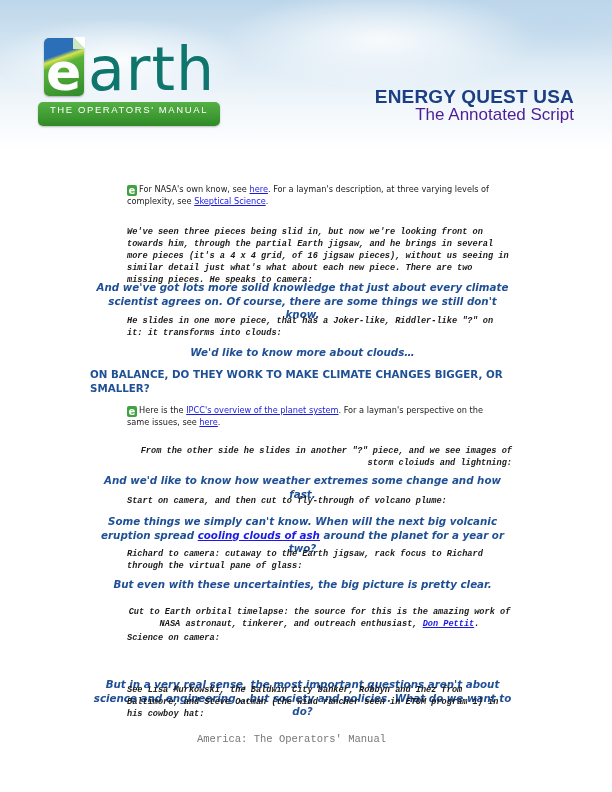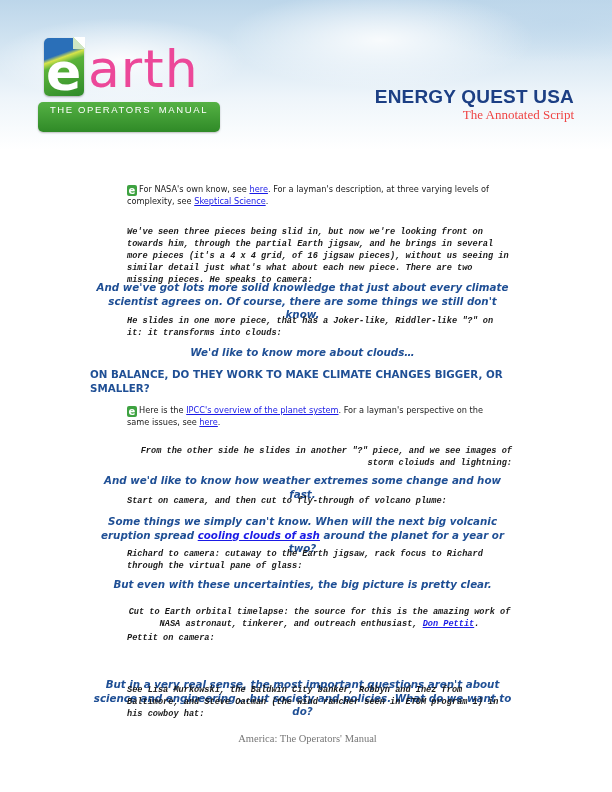--- a/index.html
+++ b/index.html
@@ -10,36 +10,36 @@
       radial-gradient(ellipse 220px 70px at 380px 40px, rgba(255,255,255,0.85), rgba(255,255,255,0) 70%),
       radial-gradient(ellipse 200px 60px at 560px 20px, rgba(190,215,235,0.8), rgba(255,255,255,0) 70%),
       linear-gradient(to bottom, #bcd6ea 0%, #d7e7f3 35%, #eef5fa 65%, #ffffff 100%); }
   .logo { position:absolute; left:38px; top:38px; width:190px; height:82px; }
   .logo-e { position:absolute; left:6px; top:0; width:40px; height:58px; border-radius:5px;
     background:linear-gradient(160deg,#2a6fb8 0%,#2a6fb8 30%,#d7e44a 36%,#5bb33a 45%,#2e8a2a 100%);
     box-shadow:0 1px 2px rgba(0,0,0,0.3); }
   .logo-e::after { content:""; position:absolute; right:-1px; top:-1px; width:12px; height:12px;
     background:linear-gradient(225deg,#ffffff 50%,#cfe6c3 50%); }
   .logo-e-glyph { position:absolute; left:2px; top:8px; font-family:"DejaVu Sans", sans-serif; font-size:52px; line-height:52px; color:#ffffff; font-weight:bold; }
-  .logo-word { position:absolute; left:50px; top:4px; font-family:"DejaVu Sans", sans-serif; font-size:52px; line-height:54px; color:#ec4899; letter-spacing:1px; }
-  .logo-banner { position:absolute; left:0; top:64px; width:182px; height:30px; border-radius:5px;
+  .logo-word { position:absolute; left:50px; top:4px; font-family:"DejaVu Sans", sans-serif; font-size:60px; line-height:54px; color:#0f766e; letter-spacing:1px; }
+  .logo-banner { position:absolute; left:0; top:64px; width:182px; height:24px; border-radius:5px;
     background:linear-gradient(to bottom,#55b144,#2f8a27); color:#ffffff; font-family:"Liberation Sans", sans-serif; font-size:9.5px; letter-spacing:1.6px; line-height:15px; text-align:center; box-shadow:0 1px 2px rgba(0,0,0,0.25); }
   .title-block { position:absolute; right:38px; top:87px; text-align:right; }
   .title-main { font-family:"Liberation Sans", sans-serif; font-weight:bold; font-size:19px; color:#1c3f84; line-height:20px; letter-spacing:0.2px; }
-  .title-sub { font-family:Liberation Serif, serif; font-size:13px; color:#ef4444; line-height:15px; }
+  .title-sub { font-family:Liberation Sans, sans-serif; font-size:17px; color:#4c1d95; line-height:15px; }
 
   .content { position:absolute; left:0; top:0; width:612px; }
   .note { position:absolute; left:127px; width:380px; font-family:"DejaVu Sans", sans-serif; font-size:8.2px; line-height:11px; color:#222; }
   .note .eicon { display:inline-block; width:10px; height:11px; background:#3ea241; border-radius:2px; color:#fff; font-size:10px; line-height:11px; text-align:center; vertical-align:-2px; margin-right:2px; font-weight:bold; }
   .lnk { color:#1a1ae6; text-decoration:underline; }
   .direction { position:absolute; left:127px; width:385px; font-family:Liberation Mono, monospace; font-style:italic; font-weight:bold; font-size:8.6px; line-height:12px; color:#1a1a1a; }
   .dialogue { position:absolute; left:90px; width:425px; font-family:"DejaVu Sans", sans-serif; font-style:italic; font-weight:bold; font-size:10.3px; line-height:13.5px; color:#1f4f95;text-align:center; }
   .caps { position:absolute; left:90px; width:425px; font-family:"DejaVu Sans", sans-serif; font-weight:bold; font-size:10.3px; line-height:13.5px; color:#1f4f95; }
   .dlink { color:#1a1ae6; text-decoration:underline; }
-  .footer { position:absolute; left:0; top:733px; width:583px; text-align:center; font-family:Liberation Serif, serif; font-size:10.5px; line-height:12px; color:#777;margin-left:16px; }
+  .footer { position:absolute; left:0; top:733px; width:583px; text-align:center; font-family:Liberation Mono, monospace; font-size:10.5px; line-height:12px; color:#777; }
 </style>
 </head>
 <body>
 
 <div class="header-bg"></div>
 
 <div class="logo">
   <div class="logo-e">
     <span class="logo-e-glyph">e</span>
   </div>
@@ -83,21 +83,21 @@
   </div>
 
   <div class="direction" style="top:548px;">Richard to camera: cutaway to the Earth jigsaw, rack focus to Richard through the virtual pane of glass:</div>
 
   <div class="dialogue" style="top:578px;">But even with these uncertainties, the big picture is pretty clear.</div>
 
   <div class="direction" style="top:606px;text-align:center;">
     <span>Cut to Earth orbital timelapse: the source for this is the amazing work of NASA astronaut, tinkerer, and outreach enthusiast, </span><a class="lnk">Don Pettit</a><span>.</span>
   </div>
 
-  <div class="direction" style="top:632px;">Pettit on camera:</div>
+  <div class="direction" style="top:632px;">Science on camera:</div>
 
   <div class="dialogue" style="top:650px;margin-top:28px;">But in a very real sense, the most important questions aren't about science and engineering …but society and policies. What do we want to do?</div>
 
   <div class="direction" style="top:684px;">See Lisa Murkowski, the Baldwin City banker, Robbyn and Inez from Baltimore, and Steve Oatman (the wind rancher seen in ETOM program 1) in his cowboy hat:</div>
 </div>
 
 <div class="footer">
   <div>America: The Operators' Manual</div>
 </div>
 

